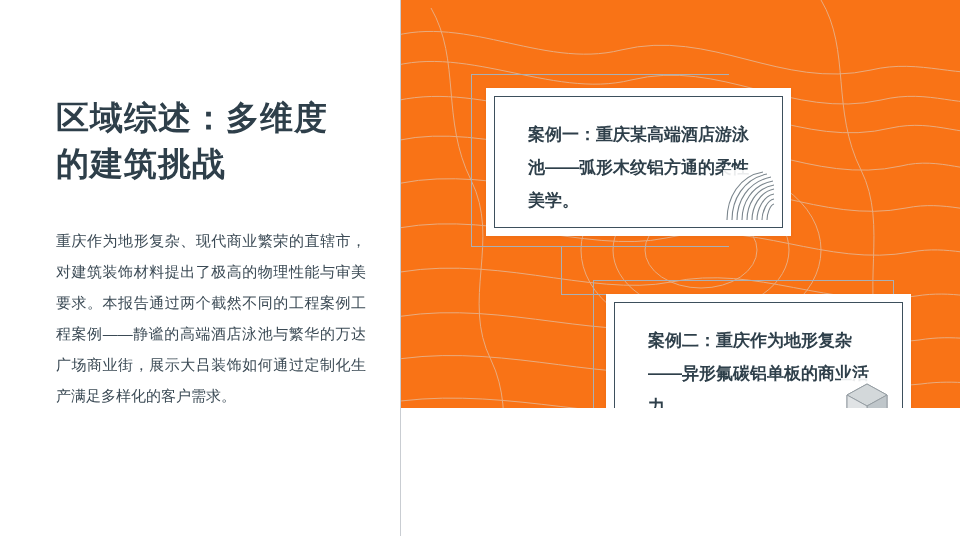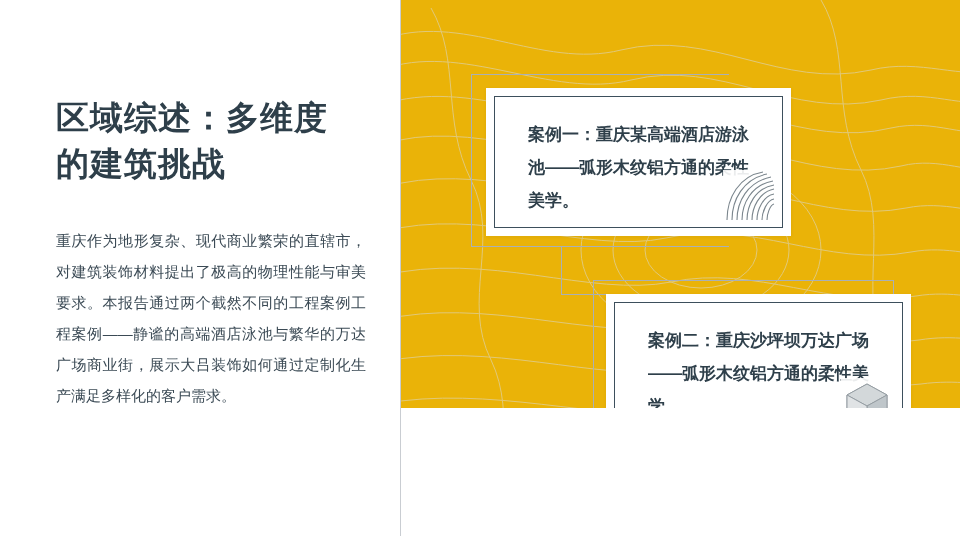--- a/index.html
+++ b/index.html
@@ -63,21 +63,21 @@
     text-align: justify;
   }
 
   
   .right-panel {
     position: absolute;
     left: 401px;
     top: 0;
     width: 559px;
     height: 408px;
-    background: #eab308;
+    background: #f97316;
     overflow: hidden;
   }
   .topo {
     position: absolute;
     left: 0;
     top: 0;
     width: 559px;
     height: 536px;
     opacity: 0.55;
   }
@@ -222,21 +222,21 @@
           <path d="M29,50 C29,38 36,22 51,19"></path>
           <path d="M34,50 C34,40 40,26 51,24"></path>
           <path d="M39,50 C39,42 44,30 51,29"></path>
           <path d="M44,50 C44,44 47,35 51,34"></path>
         </g>
       </svg>
     </div>
 
     <div class="card" id="card-two">
       <div class="card-inner-border"></div>
-      <div class="card-text">案例二：重庆沙坪坝万达广场——弧形木纹铝方通的柔性美学。</div>
+      <div class="card-text">案例二：重庆作为地形复杂——异形氟碳铝单板的商业活力。</div>
       <svg class="thumb" id="thumb-two" viewBox="0 0 52 52">
         <rect x="0" y="0" width="52" height="52" fill="#ffffff"></rect>
         <g>
           <polygon points="26,6 46,17 46,38 26,49 6,38 6,17" fill="#e9ebec" stroke="#8b949a" stroke-width="1"></polygon>
           <polygon points="26,6 46,17 26,28 6,17" fill="#cfd4d7" stroke="#8b949a" stroke-width="1"></polygon>
           <polygon points="26,28 46,17 46,38 26,49" fill="#b9c0c5" stroke="#8b949a" stroke-width="1"></polygon>
           <polygon points="26,28 6,17 6,38 26,49" fill="#dde1e3" stroke="#8b949a" stroke-width="1"></polygon>
         </g>
       </svg>
     </div>

